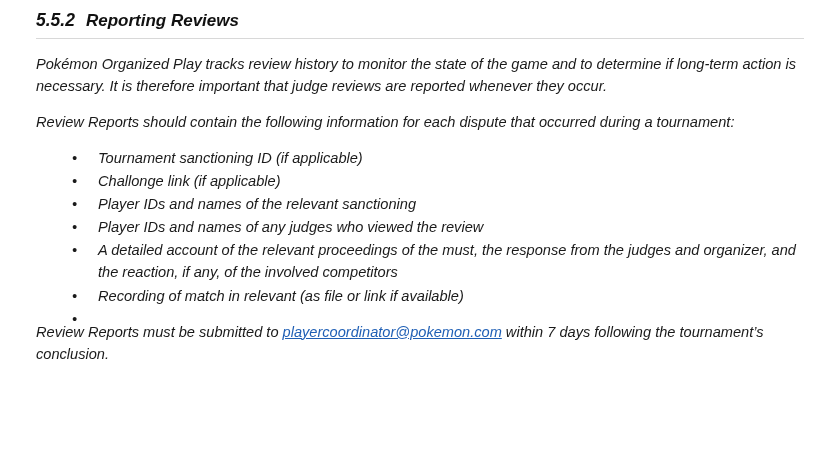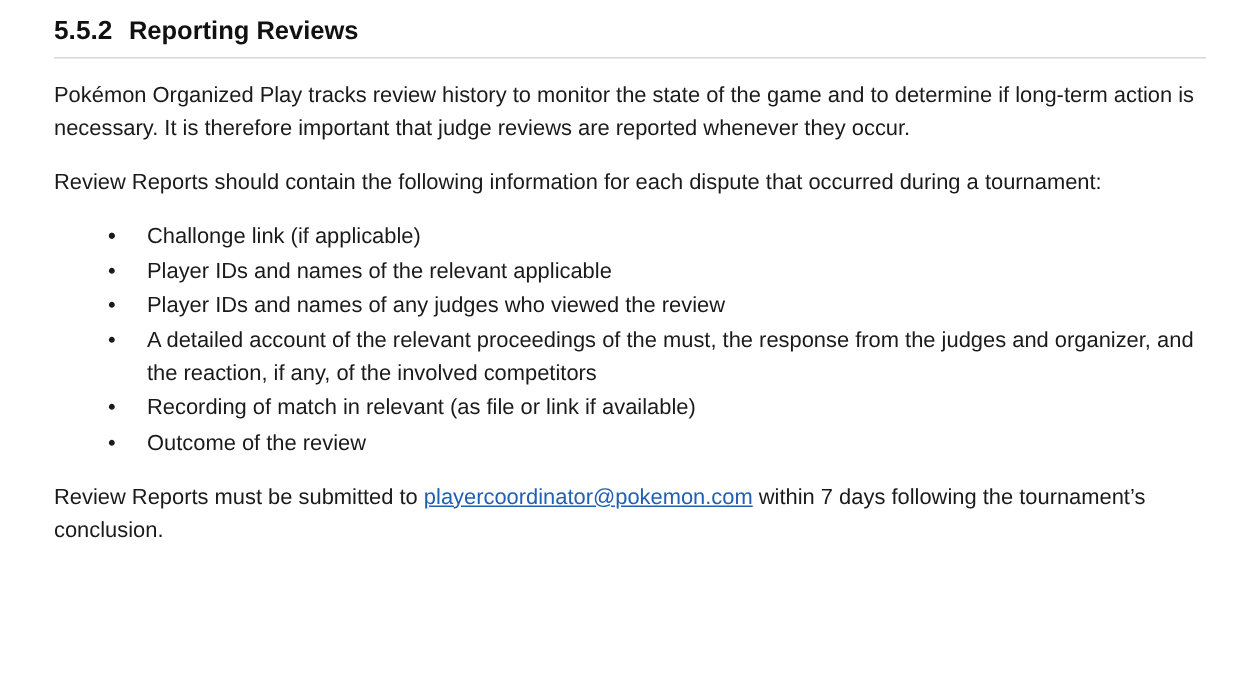--- a/index.html
+++ b/index.html
@@ -13,20 +13,21 @@
     font-family: "Liberation Sans", sans-serif;
     color: #1a1a1a;
     overflow: hidden;
   }
   .page {
     box-sizing: border-box;
     width: 832px;
     height: 357px;
     padding: 10px 28px 0 36px;
     background: #ffffff;
+    font-style: italic;
   }
   .heading-row {
     display: flex;
     align-items: baseline;
     gap: 11px;
     padding-bottom: 7px;
     border-bottom: 1px solid #d8d8d8;
   }
   .heading-num {
     font-size: 17.5px;
@@ -88,42 +89,42 @@
     <span class="heading-title">Reporting Reviews</span>
   </div>
 
   <p class="body-text first">Pokémon Organized Play tracks review history to monitor the state of the game and to determine if long-term action is necessary. It is therefore important that judge reviews are reported whenever they occur.</p>
 
   <p class="body-text">Review Reports should contain the following information for each dispute that occurred during a tournament:</p>
 
   <ul class="bullets">
     <li>
       <span class="bullet-dot">•</span>
+      <span>Tournament sanctioning ID (if applicable)</span>
     </li>
     <li>
       <span class="bullet-dot">•</span>
       <span>Challonge link (if applicable)</span>
     </li>
     <li>
       <span class="bullet-dot">•</span>
-      <span>Player IDs and names of the relevant applicable</span>
+      <span>Player IDs and names of the relevant sanctioning</span>
     </li>
     <li>
       <span class="bullet-dot">•</span>
       <span>Player IDs and names of any judges who viewed the review</span>
     </li>
     <li>
       <span class="bullet-dot">•</span>
       <span>A detailed account of the relevant proceedings of the must, the response from the judges and organizer, and the reaction, if any, of the involved competitors</span>
     </li>
     <li>
       <span class="bullet-dot">•</span>
       <span>Recording of match in relevant (as file or link if available)</span>
     </li>
     <li>
       <span class="bullet-dot">•</span>
-      <span>Outcome of the review</span>
     </li>
   </ul>
 
   <p class="body-text last-para"><span>Review Reports must be submitted to </span><a class="email-link" href="#">playercoordinator@pokemon.com</a><span> within 7 days following the tournament’s conclusion.</span></p>
 
 </div>
 
 </body></html>

